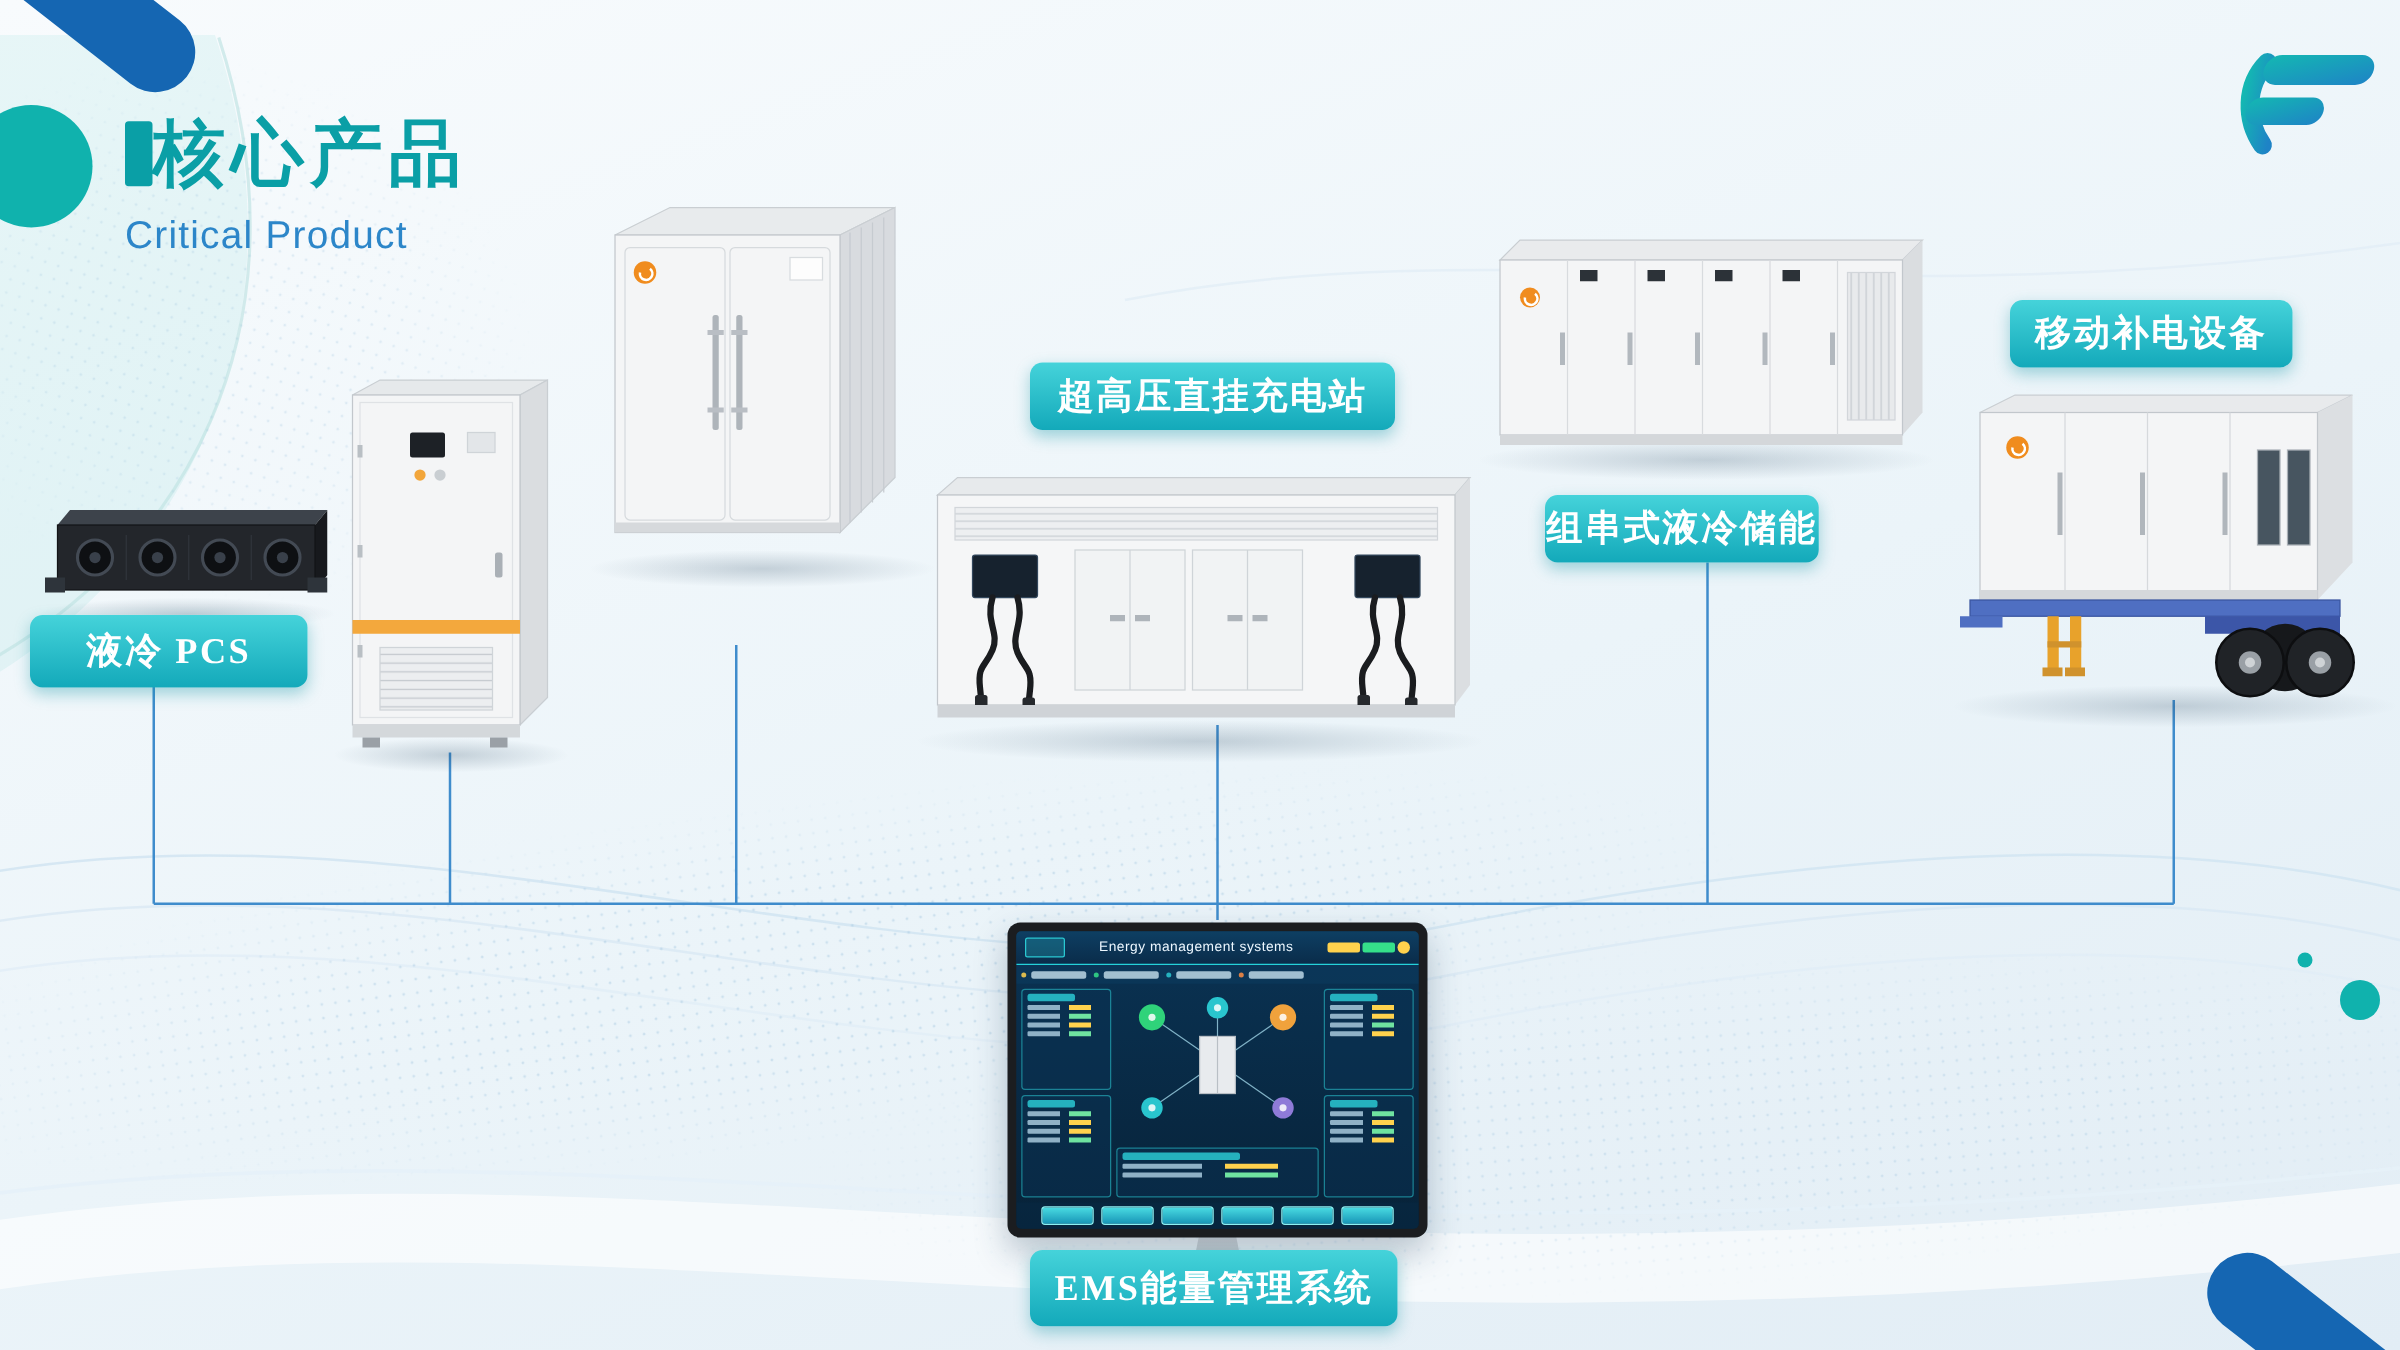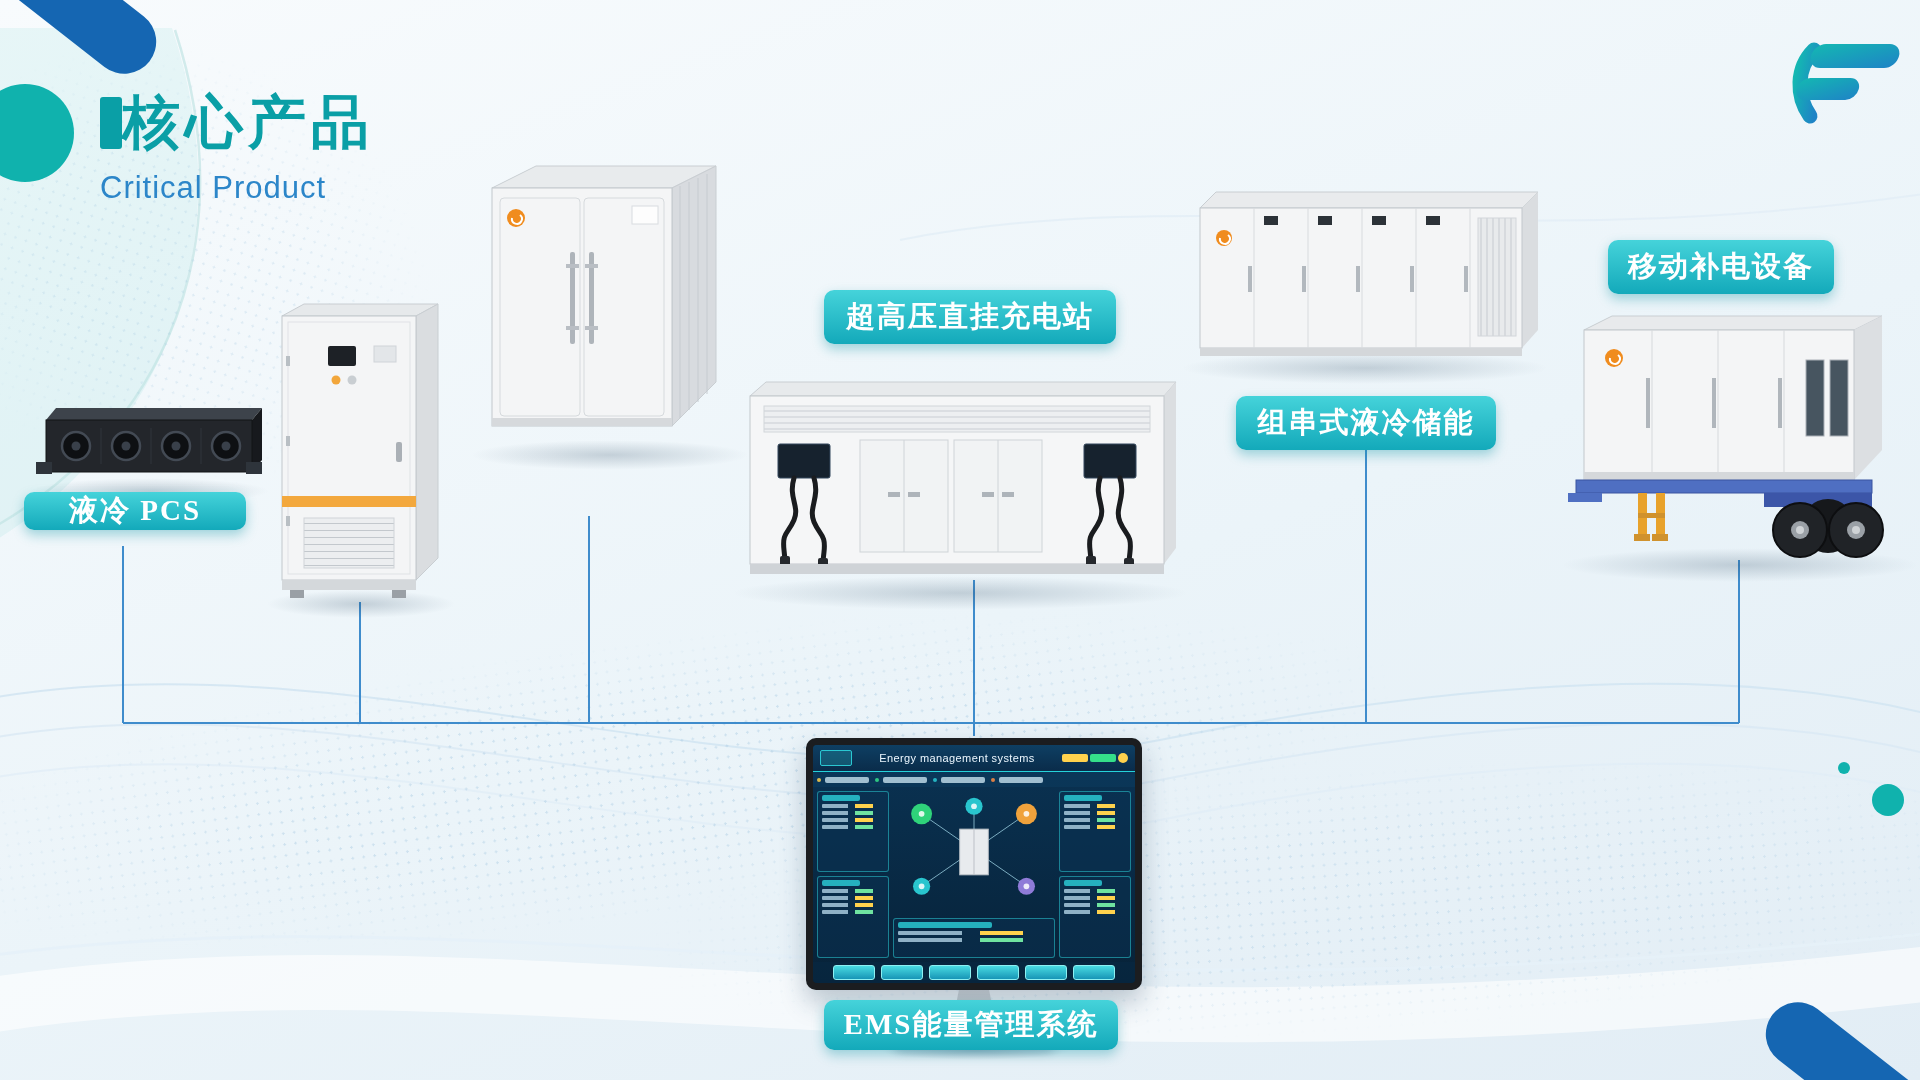--- a/index.html
+++ b/index.html
@@ -38,27 +38,27 @@
   .subtitle {margin-top:8px; font-size:31px; color:#2c86c9; letter-spacing:1px;}
 
   
   .art {position:absolute; z-index:2;}
   .shadow {position:absolute; z-index:1; border-radius:50%;
     background:radial-gradient(ellipse at center, rgba(40,70,95,.22), rgba(40,70,95,0) 70%);}
   .badge {position:absolute; z-index:5; display:flex; align-items:center; justify-content:center;
     background:linear-gradient(180deg,#45d3da,#13a9ba); color:#ffffff;
     font-family:"Liberation Serif", serif; font-weight:bold; font-size:29px; letter-spacing:2px;
     border-radius:10px; box-shadow:0 5px 12px rgba(20,150,165,.38); white-space:nowrap;}
-  .b-pcs {left:24px; top:492px; width:222px; height:38px;}
+  .b-pcs {left:24px; top:492px; width:222px; height:58px;}
   .b-cab {left:242px; top:248px; width:220px; height:54px;}
   .b-mg  {left:480px; top:462px; width:218px; height:54px;}
   .b-chg {left:824px; top:290px; width:292px; height:54px;}
-  .b-str {left:1236px; top:396px; width:260px; height:54px;}
+  .b-str {left:1236px; top:396px; width:219px; height:54px;}
   .b-mob {left:1608px; top:240px; width:226px; height:54px;}
-  .b-ems {left:824px; top:1000px; width:294px; height:50px; z-index:6;}
+  .b-ems {left:824px; top:1000px; width:294px; height:61px; z-index:6;}
 
   .conn-svg {position:absolute; left:0; top:0; z-index:1;}
 
   
   .monitor {position:absolute; left:806px; top:738px; width:336px; height:252px; background:#1b1d20;
     border-radius:10px; box-shadow:0 12px 26px rgba(30,60,90,.28); z-index:4;}
   .screen {position:absolute; left:7px; top:7px; right:7px; bottom:7px;
     background:linear-gradient(180deg,#0a3354,#072238); border-radius:4px; overflow:hidden;
     display:flex; flex-direction:column;}
   .scr-header {height:26px; flex:0 0 26px; background:linear-gradient(180deg,#0e3f63,#0a2c4a);

